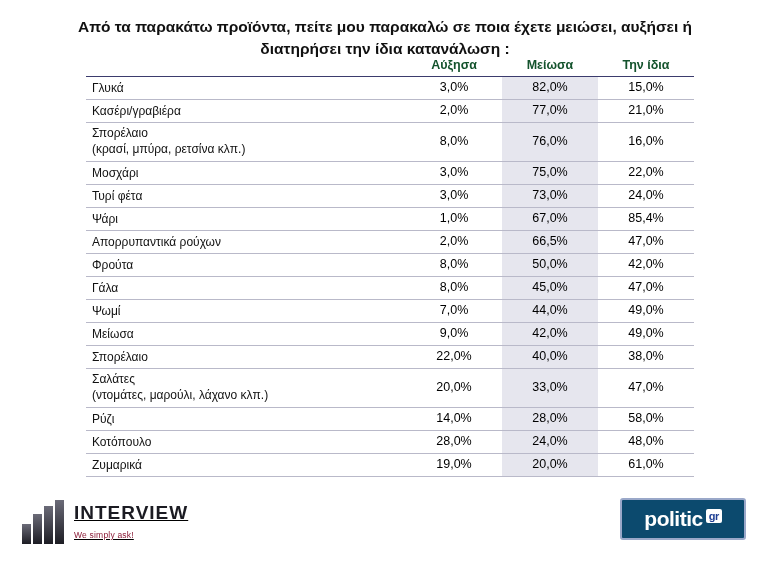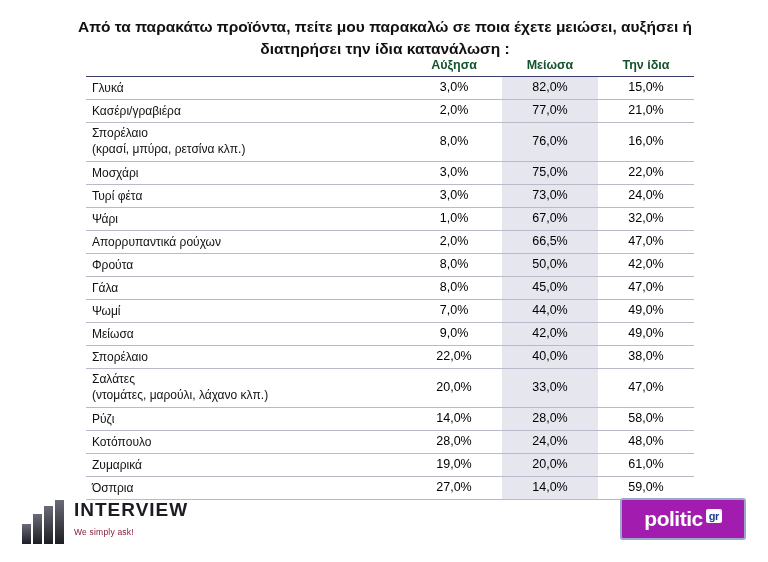--- a/index.html
+++ b/index.html
@@ -102,22 +102,23 @@
   .label-two-line span {
     display: block;
   }
 
   
   .footer-left {
     position: absolute;
     left: 22px;
     bottom: 18px;
     display: flex;
-    align-items: flex-start;
+    align-items: center;
     gap: 10px;
+    text-decoration: underline;
   }
 
   .bars {
     display: flex;
     align-items: flex-end;
     gap: 2px;
     height: 44px;
   }
   .bars i {
     display: block;
@@ -148,21 +149,21 @@
     margin-top: 8px;
     letter-spacing: 0.2px;
   }
 
   .footer-right {
     position: absolute;
     right: 22px;
     bottom: 22px;
     width: 126px;
     height: 42px;
-    background: #a21caf;
+    background: #0c4a6e;
     border: 2px solid #9aa8c9;
     border-radius: 3px;
     display: flex;
     align-items: center;
     justify-content: center;
     box-sizing: border-box;
   }
   .politic-word {
     font-size: 21px;
     font-weight: bold;
@@ -232,21 +233,21 @@
           <tr>
             <td class="label">Τυρί φέτα</td>
             <td class="val">3,0%</td>
             <td class="val shaded">73,0%</td>
             <td class="val">24,0%</td>
           </tr>
           <tr>
             <td class="label">Ψάρι</td>
             <td class="val">1,0%</td>
             <td class="val shaded">67,0%</td>
-            <td class="val">32,0%</td>
+            <td class="val">85,4%</td>
           </tr>
           <tr>
             <td class="label">Απορρυπαντικά ρούχων</td>
             <td class="val">2,0%</td>
             <td class="val shaded">66,5%</td>
             <td class="val">47,0%</td>
           </tr>
           <tr>
             <td class="label">Φρούτα</td>
             <td class="val">8,0%</td>
@@ -296,26 +297,20 @@
             <td class="label">Κοτόπουλο</td>
             <td class="val">28,0%</td>
             <td class="val shaded">24,0%</td>
             <td class="val">48,0%</td>
           </tr>
           <tr>
             <td class="label">Ζυμαρικά</td>
             <td class="val">19,0%</td>
             <td class="val shaded">20,0%</td>
             <td class="val">61,0%</td>
-          </tr>
-          <tr>
-            <td class="label">Όσπρια</td>
-            <td class="val">27,0%</td>
-            <td class="val shaded">14,0%</td>
-            <td class="val">59,0%</td>
           </tr>
         </tbody>
     </table>
   </div>
 
   <div class="footer-left">
     <div class="bars">
       <i></i>
         <i></i>
         <i></i>

